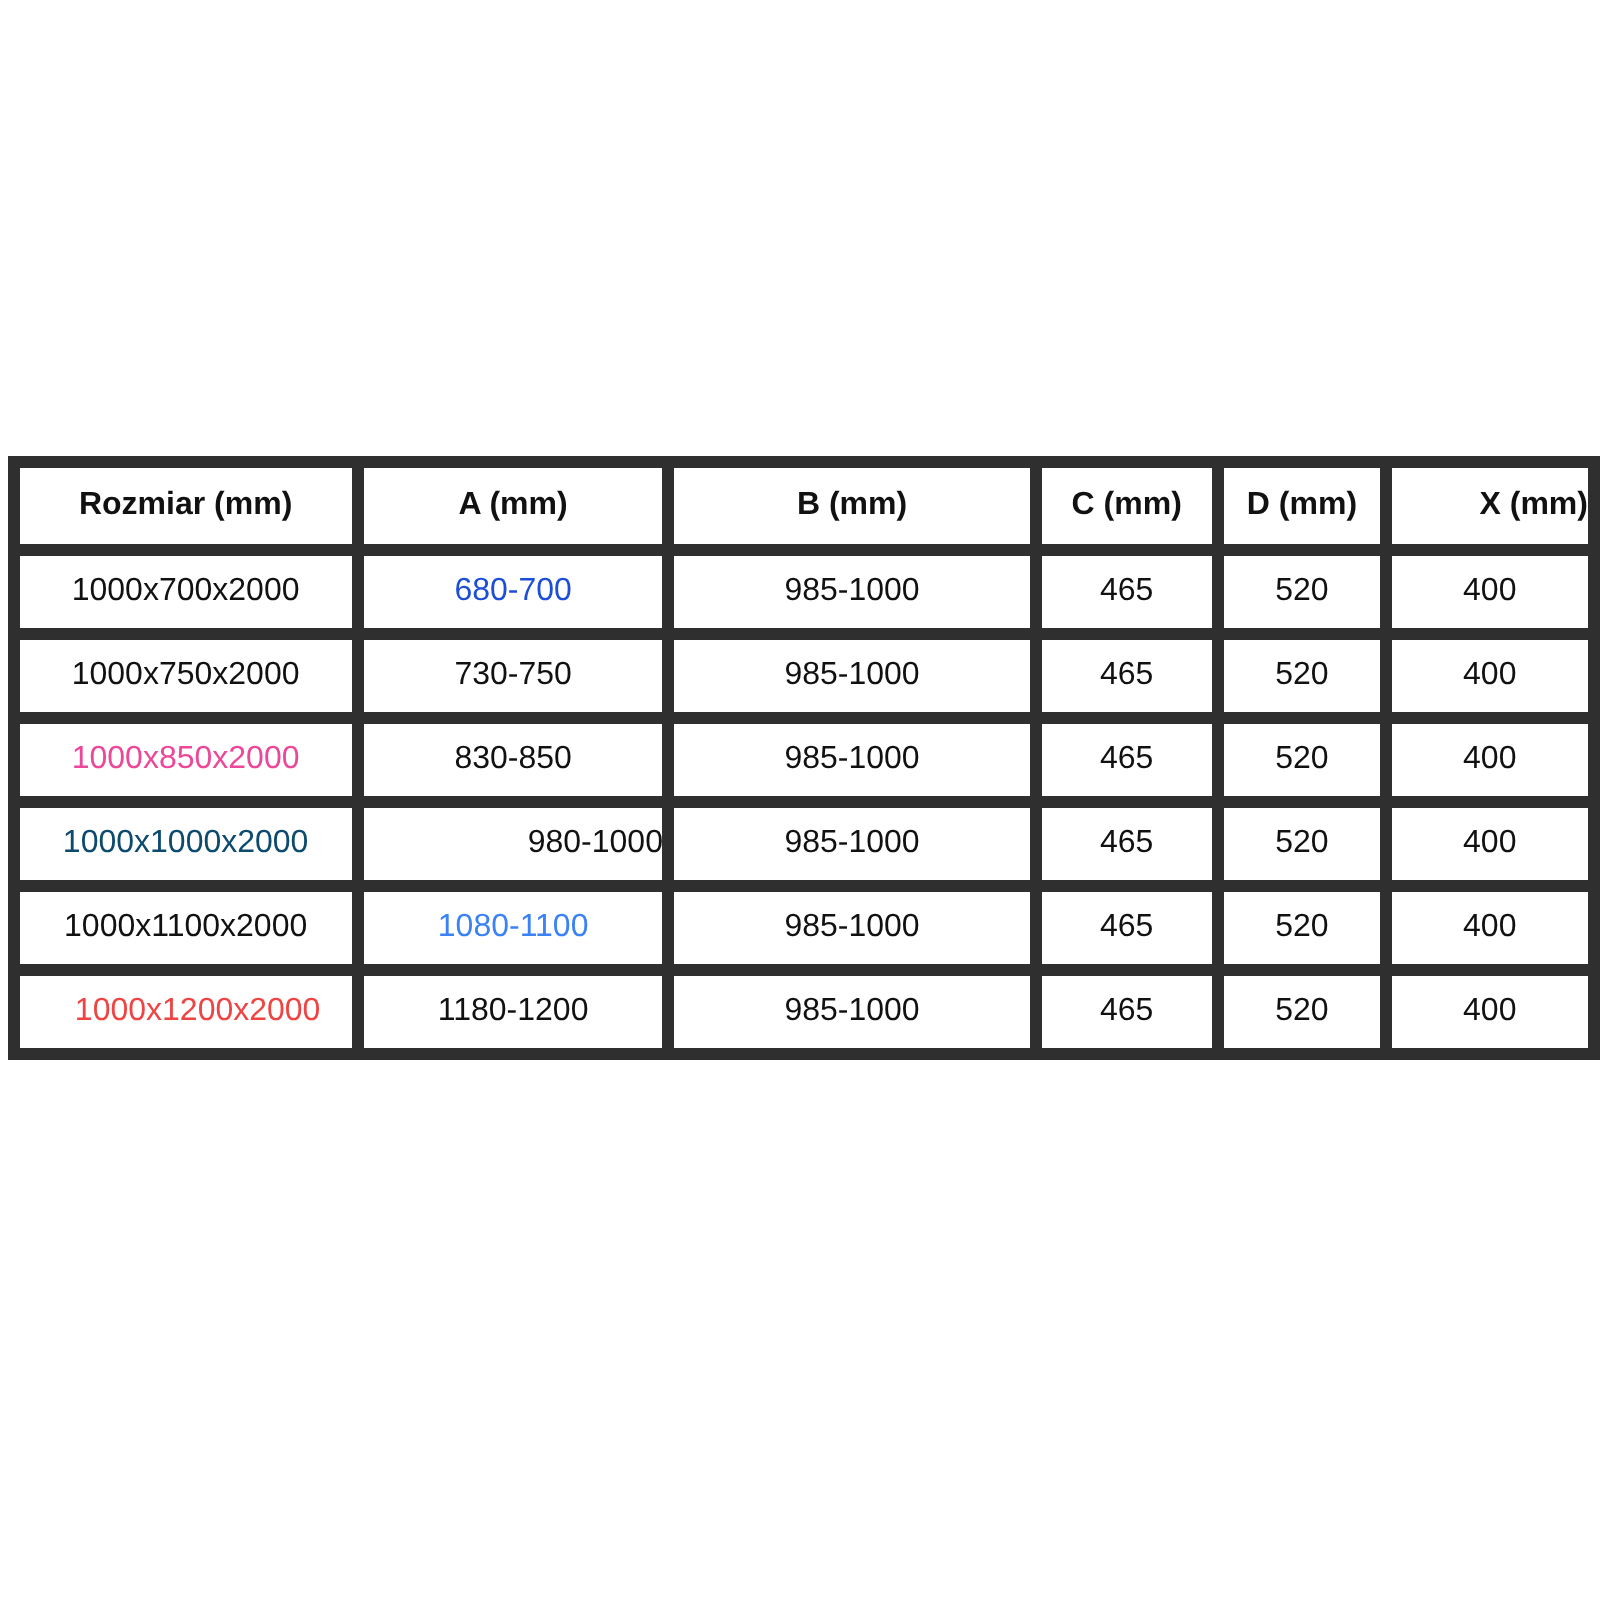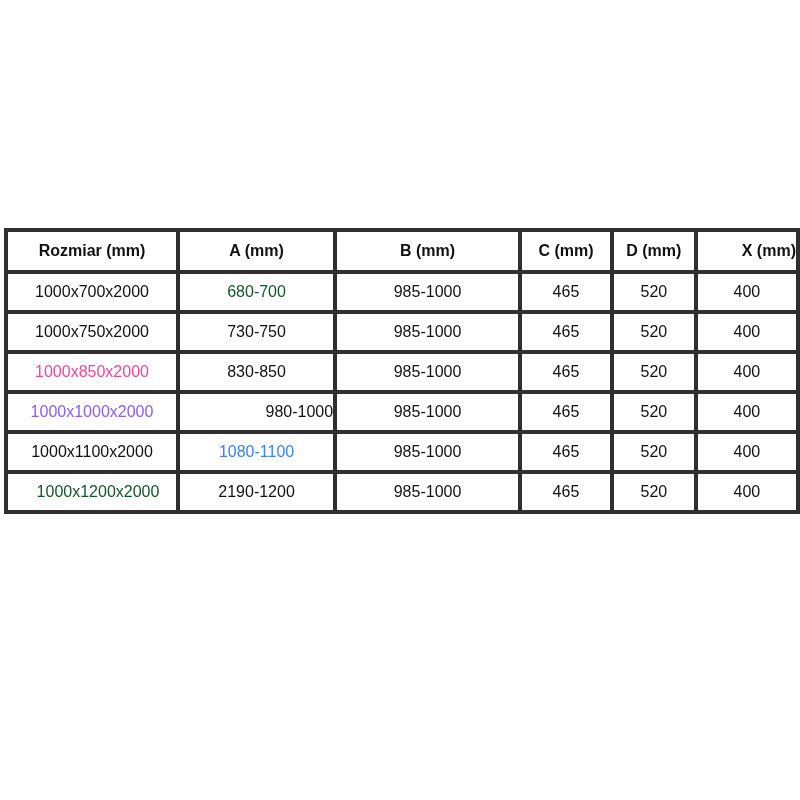--- a/index.html
+++ b/index.html
@@ -28,21 +28,21 @@
     font-size: 16px;
   }
   table.spec-table col.c0 { width: 175px; }
   table.spec-table col.c1 { width: 164px; }
   table.spec-table col.c2 { width: 195px; }
   table.spec-table col.c3 { width: 95px;  }
   table.spec-table col.c4 { width: 86px;  }
   table.spec-table col.c5 { width: 74px;  }
   table.spec-table th,
   table.spec-table td {
-    border: 4px solid #ef4444;
+    border: 6px solid #ef4444;
     text-align: center;
     vertical-align: middle;
     padding: 0;
     overflow: hidden;
     white-space: nowrap;
   }
   table.spec-table thead th {
     height: 38px;
     font-weight: bold;
     background: #ffffff;
@@ -71,21 +71,21 @@
           <th style="border-color: rgb(47, 47, 47);">A (mm)</th>
           <th style="border-color: rgb(47, 47, 47);">B (mm)</th>
           <th style="border-color: rgb(47, 47, 47); margin-left: 27px;">C (mm)</th>
           <th style="border-color: rgb(47, 47, 47);">D (mm)</th>
           <th style="border-color: rgb(47, 47, 47); padding-left: 44px;">X (mm)</th>
         </tr>
     </thead>
     <tbody>
         <tr>
           <td style="border-color: rgb(47, 47, 47); color: rgb(17, 17, 17);">1000x700x2000</td>
-          <td style="border-color: rgb(47, 47, 47); color: #14532d;">680-700</td>
+          <td style="border-color: rgb(47, 47, 47); color: #1d4ed8;">680-700</td>
           <td style="border-color: rgb(47, 47, 47); color: rgb(17, 17, 17);">985-1000</td>
           <td style="border-color: rgb(47, 47, 47); color: rgb(17, 17, 17);">465</td>
           <td style="border-color: rgb(47, 47, 47); color: rgb(17, 17, 17);">520</td>
           <td style="border-color: rgb(47, 47, 47); color: rgb(17, 17, 17);">400</td>
         </tr>
         <tr>
           <td style="border-color: rgb(47, 47, 47); color: rgb(17, 17, 17);">1000x750x2000</td>
           <td style="border-color: rgb(47, 47, 47); color: rgb(17, 17, 17); margin-left: 40px;">730-750</td>
           <td style="border-color: rgb(47, 47, 47); color: rgb(17, 17, 17);">985-1000</td>
           <td style="border-color: rgb(47, 47, 47); color: rgb(17, 17, 17);">465</td>
@@ -94,38 +94,38 @@
         </tr>
         <tr>
           <td style="border-color: rgb(47, 47, 47); color: #ec4899;">1000x850x2000</td>
           <td style="border-color: rgb(47, 47, 47); color: rgb(17, 17, 17); margin-left: 37px;">830-850</td>
           <td style="border-color: rgb(47, 47, 47); color: rgb(17, 17, 17);">985-1000</td>
           <td style="border-color: rgb(47, 47, 47); color: rgb(17, 17, 17);">465</td>
           <td style="border-color: rgb(47, 47, 47); color: rgb(17, 17, 17);">520</td>
           <td style="border-color: rgb(47, 47, 47); color: rgb(17, 17, 17);">400</td>
         </tr>
         <tr>
-          <td style="border-color: rgb(47, 47, 47); color: #8b5cf6;">1000x1000x2000</td>
+          <td style="border-color: rgb(47, 47, 47); color: #0c4a6e;">1000x1000x2000</td>
           <td style="border-color: rgb(47, 47, 47); color: rgb(17, 17, 17); text-align: right;">980-1000</td>
           <td style="border-color: rgb(47, 47, 47); color: rgb(17, 17, 17);">985-1000</td>
           <td style="border-color: rgb(47, 47, 47); color: rgb(17, 17, 17);">465</td>
           <td style="border-color: rgb(47, 47, 47); color: rgb(17, 17, 17);">520</td>
           <td style="border-color: rgb(47, 47, 47); color: rgb(17, 17, 17);">400</td>
         </tr>
         <tr>
           <td style="border-color: rgb(47, 47, 47); color: rgb(17, 17, 17);">1000x1100x2000</td>
           <td style="border-color: rgb(47, 47, 47); color: #3b82f6;">1080-1100</td>
           <td style="border-color: rgb(47, 47, 47); color: rgb(17, 17, 17);">985-1000</td>
           <td style="border-color: rgb(47, 47, 47); color: rgb(17, 17, 17);">465</td>
           <td style="border-color: rgb(47, 47, 47); color: rgb(17, 17, 17);">520</td>
           <td style="border-color: rgb(47, 47, 47); color: rgb(17, 17, 17);">400</td>
         </tr>
         <tr>
-          <td style="border-color: rgb(47, 47, 47); color: #14532d; padding-left: 12px;">1000x1200x2000</td>
-          <td style="border-color: rgb(47, 47, 47); color: rgb(17, 17, 17);">2190-1200</td>
+          <td style="border-color: rgb(47, 47, 47); color: #ef4444; padding-left: 12px;">1000x1200x2000</td>
+          <td style="border-color: rgb(47, 47, 47); color: rgb(17, 17, 17);">1180-1200</td>
           <td style="border-color: rgb(47, 47, 47); color: rgb(17, 17, 17);">985-1000</td>
           <td style="border-color: rgb(47, 47, 47); color: rgb(17, 17, 17);">465</td>
           <td style="border-color: rgb(47, 47, 47); color: rgb(17, 17, 17);">520</td>
           <td style="border-color: rgb(47, 47, 47); color: rgb(17, 17, 17);">400</td>
         </tr>
       </tbody>
   </table>
 </div>
 
 </body></html>

